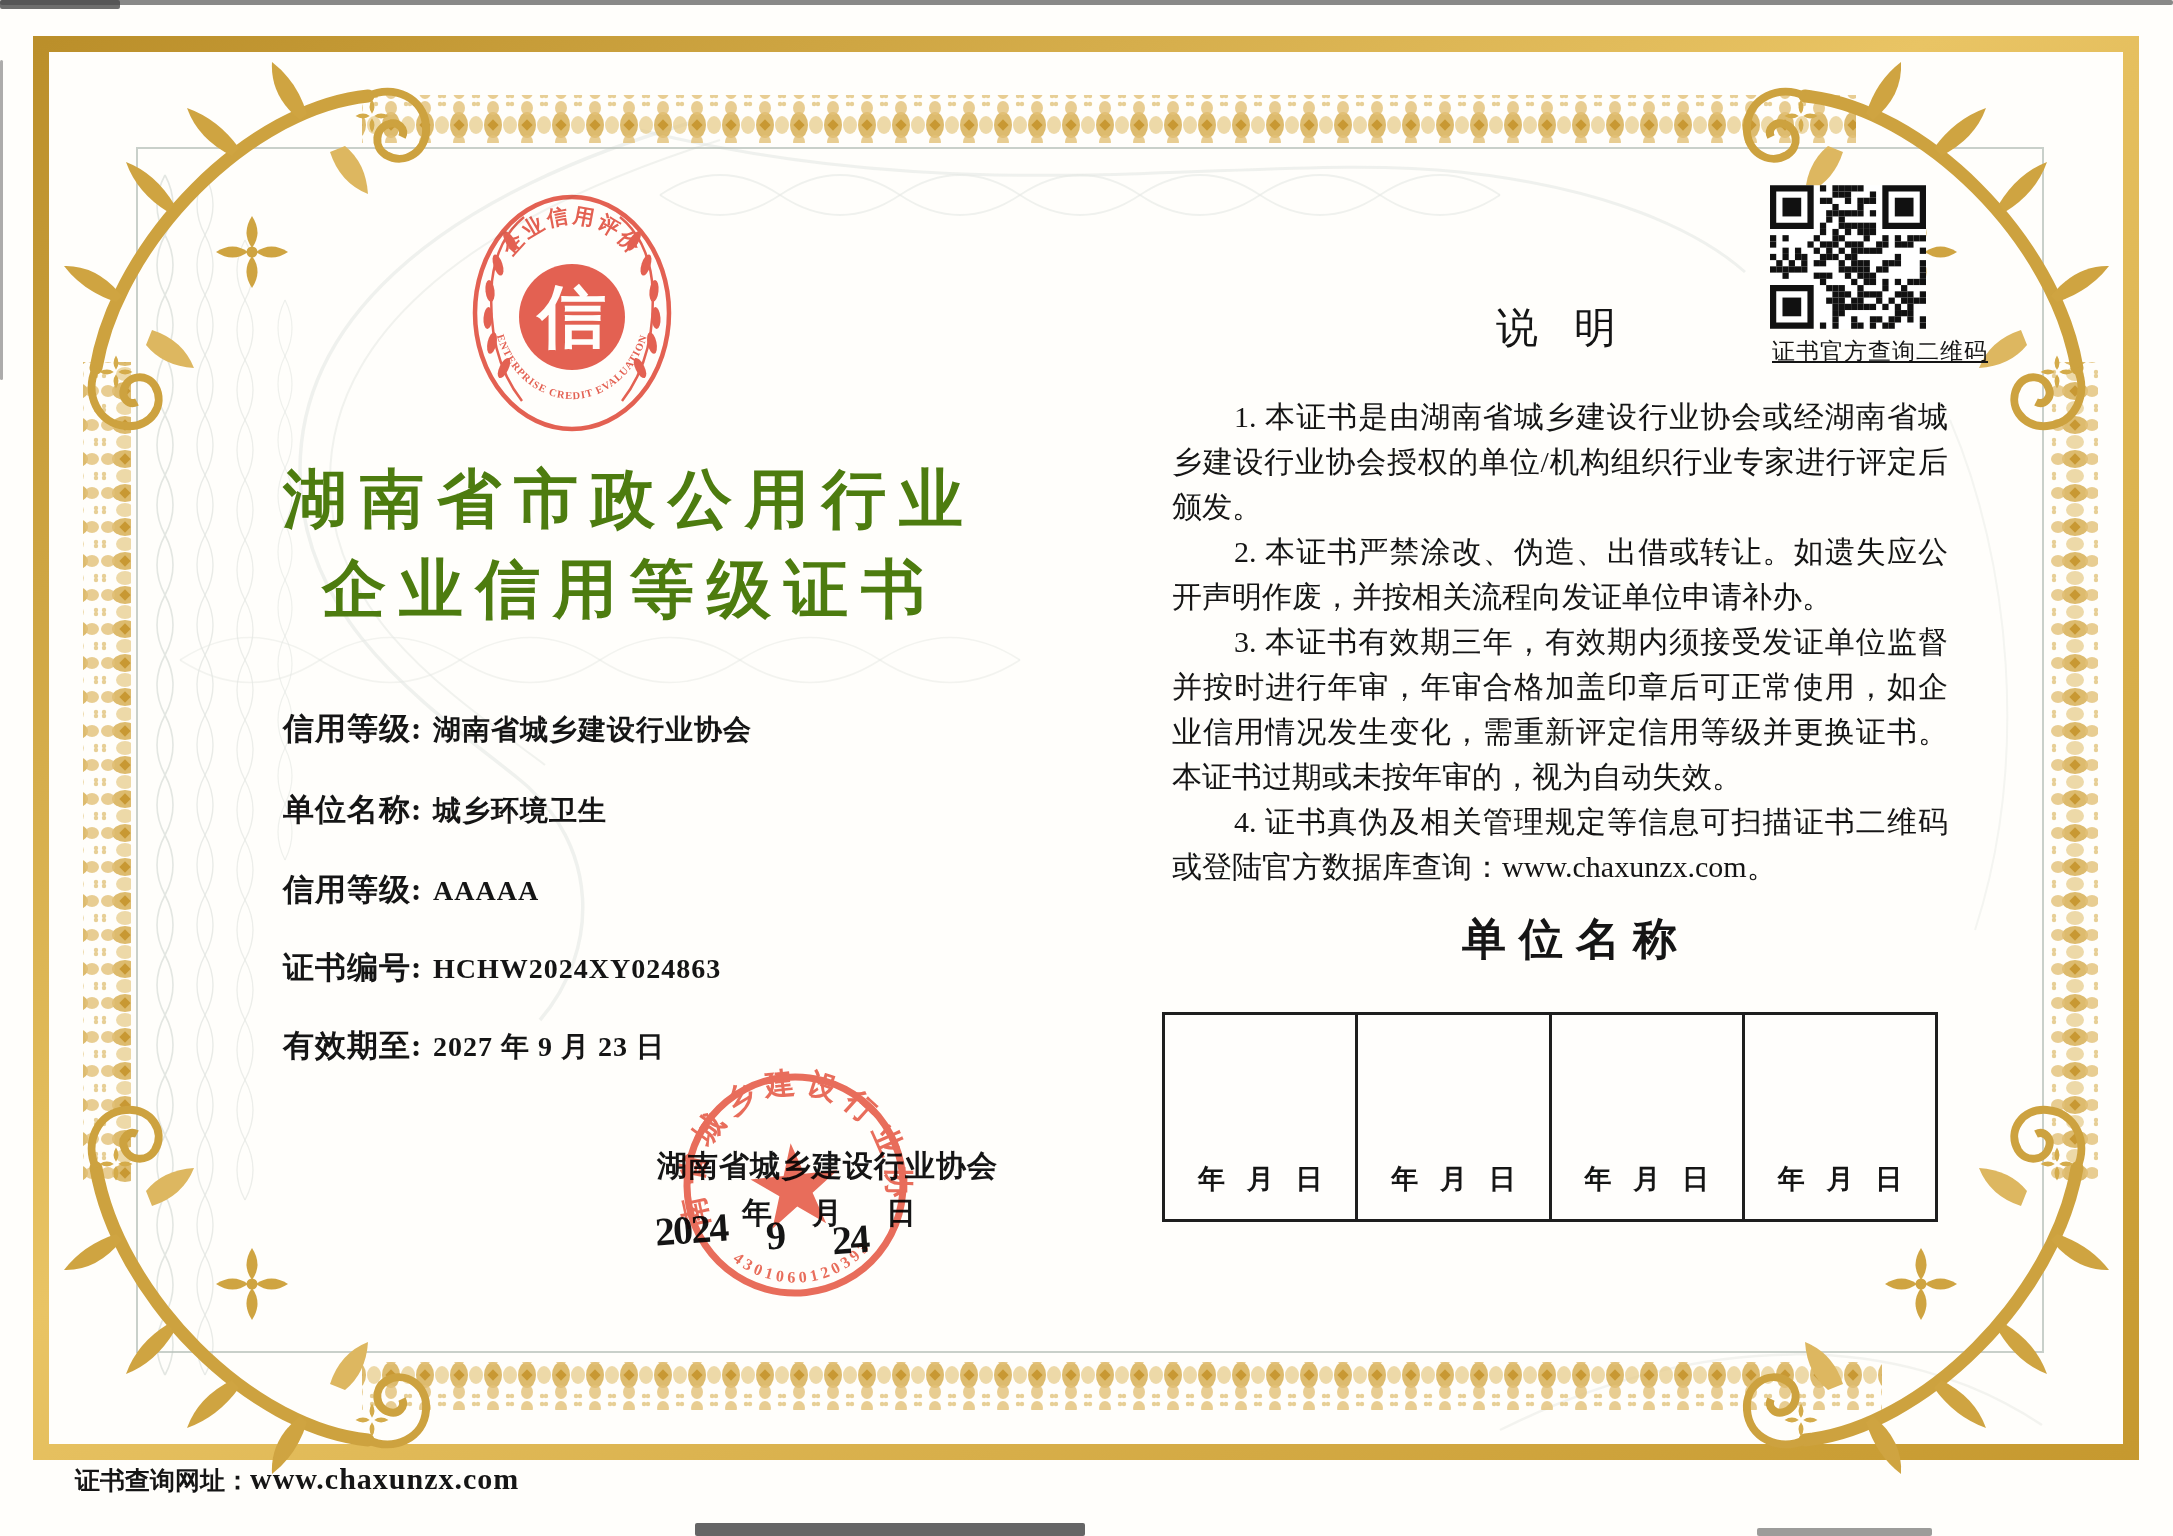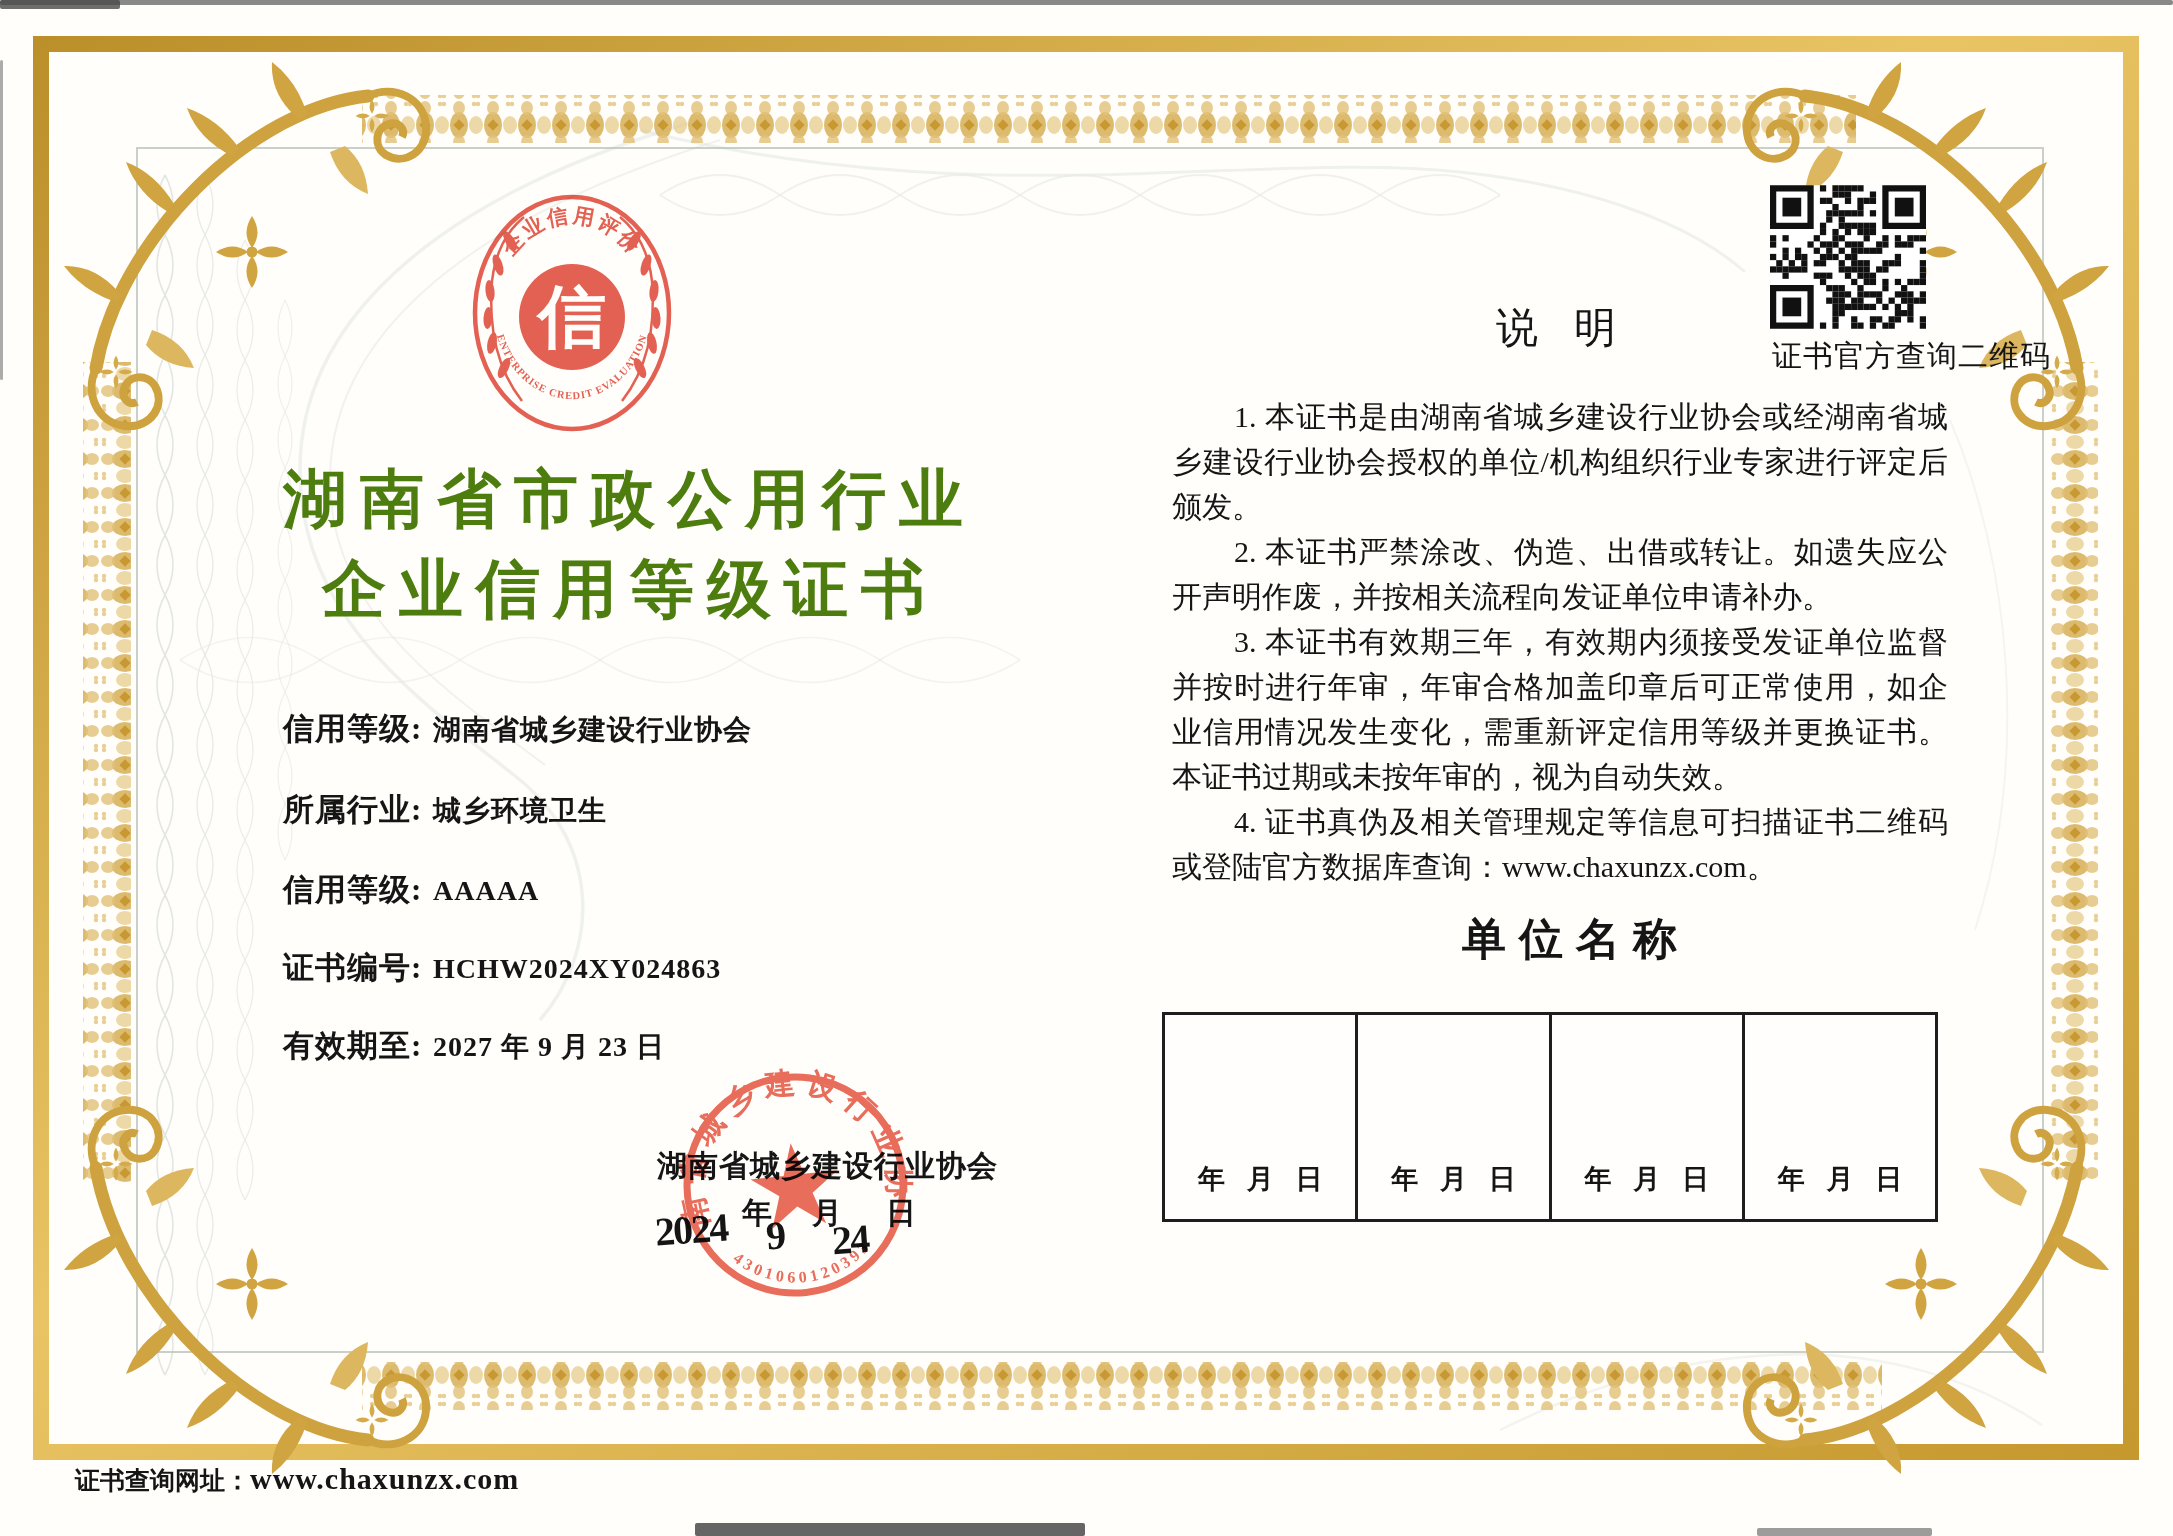--- a/index.html
+++ b/index.html
@@ -17,21 +17,21 @@
   .date-unit{font-weight:700;font-size:30px;}
   .date-num{font-weight:700;font-size:40px;letter-spacing:-2px;transform:rotate(-4deg);}
   .notes-heading{font-weight:400;font-size:42px;letter-spacing:36px;white-space:nowrap;}
   .notes-block{width:776px;font-size:30px;line-height:45px;text-align:justify;}
   .notes-block p{margin:0;text-indent:62px;}
   .review-heading{font-weight:700;font-size:44px;letter-spacing:13px;white-space:nowrap;}
   .review-table{display:flex;width:776px;height:210px;border:3px solid #1e1e1e;box-sizing:border-box;background:rgba(255,255,255,.35);}
   .review-cell{flex:1;border-right:3px solid #1e1e1e;display:flex;flex-direction:column;justify-content:flex-end;box-sizing:border-box;}
   .review-cell:last-child{border-right:none;}
   .ymd-row{display:flex;justify-content:space-around;padding:0 22px 22px 22px;font-size:27px;font-weight:600;}
-  .qr-caption{font-size:30px;letter-spacing:1px;white-space:nowrap;}
+  .qr-caption{font-size:23px;letter-spacing:1px;white-space:nowrap;text-decoration:underline;}
   .footer-label{font-family:"Liberation Sans","DejaVu Sans",sans-serif;font-weight:700;font-size:25px;}
   .footer-url{font-weight:700;font-size:30px;letter-spacing:1px;}
   .stamp-svg{mix-blend-mode:multiply;opacity:.85;}
   .seal-svg{mix-blend-mode:multiply;opacity:.95;}
   
   .scan{background:#4a4a4a;border-radius:2px;}
 </style>
 </head>
 <body>
 
@@ -162,21 +162,21 @@
   </svg>
 
   <div class="abs title-line" style="left:283px;top:456px;">湖南省市政公用行业</div>
   <div class="abs title-line" style="left:322px;top:546px;">企业信用等级证书</div>
 
   <div class="abs field-row" style="left:283px;top:708px;">
     <span class="field-label">信用等级:</span>
     <span class="field-value val-heiti">湖南省城乡建设行业协会</span>
   </div>
   <div class="abs field-row" style="left:283px;top:789px;">
-    <span class="field-label">所属行业:</span>
+    <span class="field-label">单位名称:</span>
     <span class="field-value val-heiti">城乡环境卫生</span>
   </div>
   <div class="abs field-row" style="left:283px;top:869px;">
     <span class="field-label">信用等级:</span>
     <span class="field-value val-latin">AAAAA</span>
   </div>
   <div class="abs field-row" style="left:283px;top:947px;">
     <span class="field-label">证书编号:</span>
     <span class="field-value val-latin">HCHW2024XY024863</span>
   </div>

